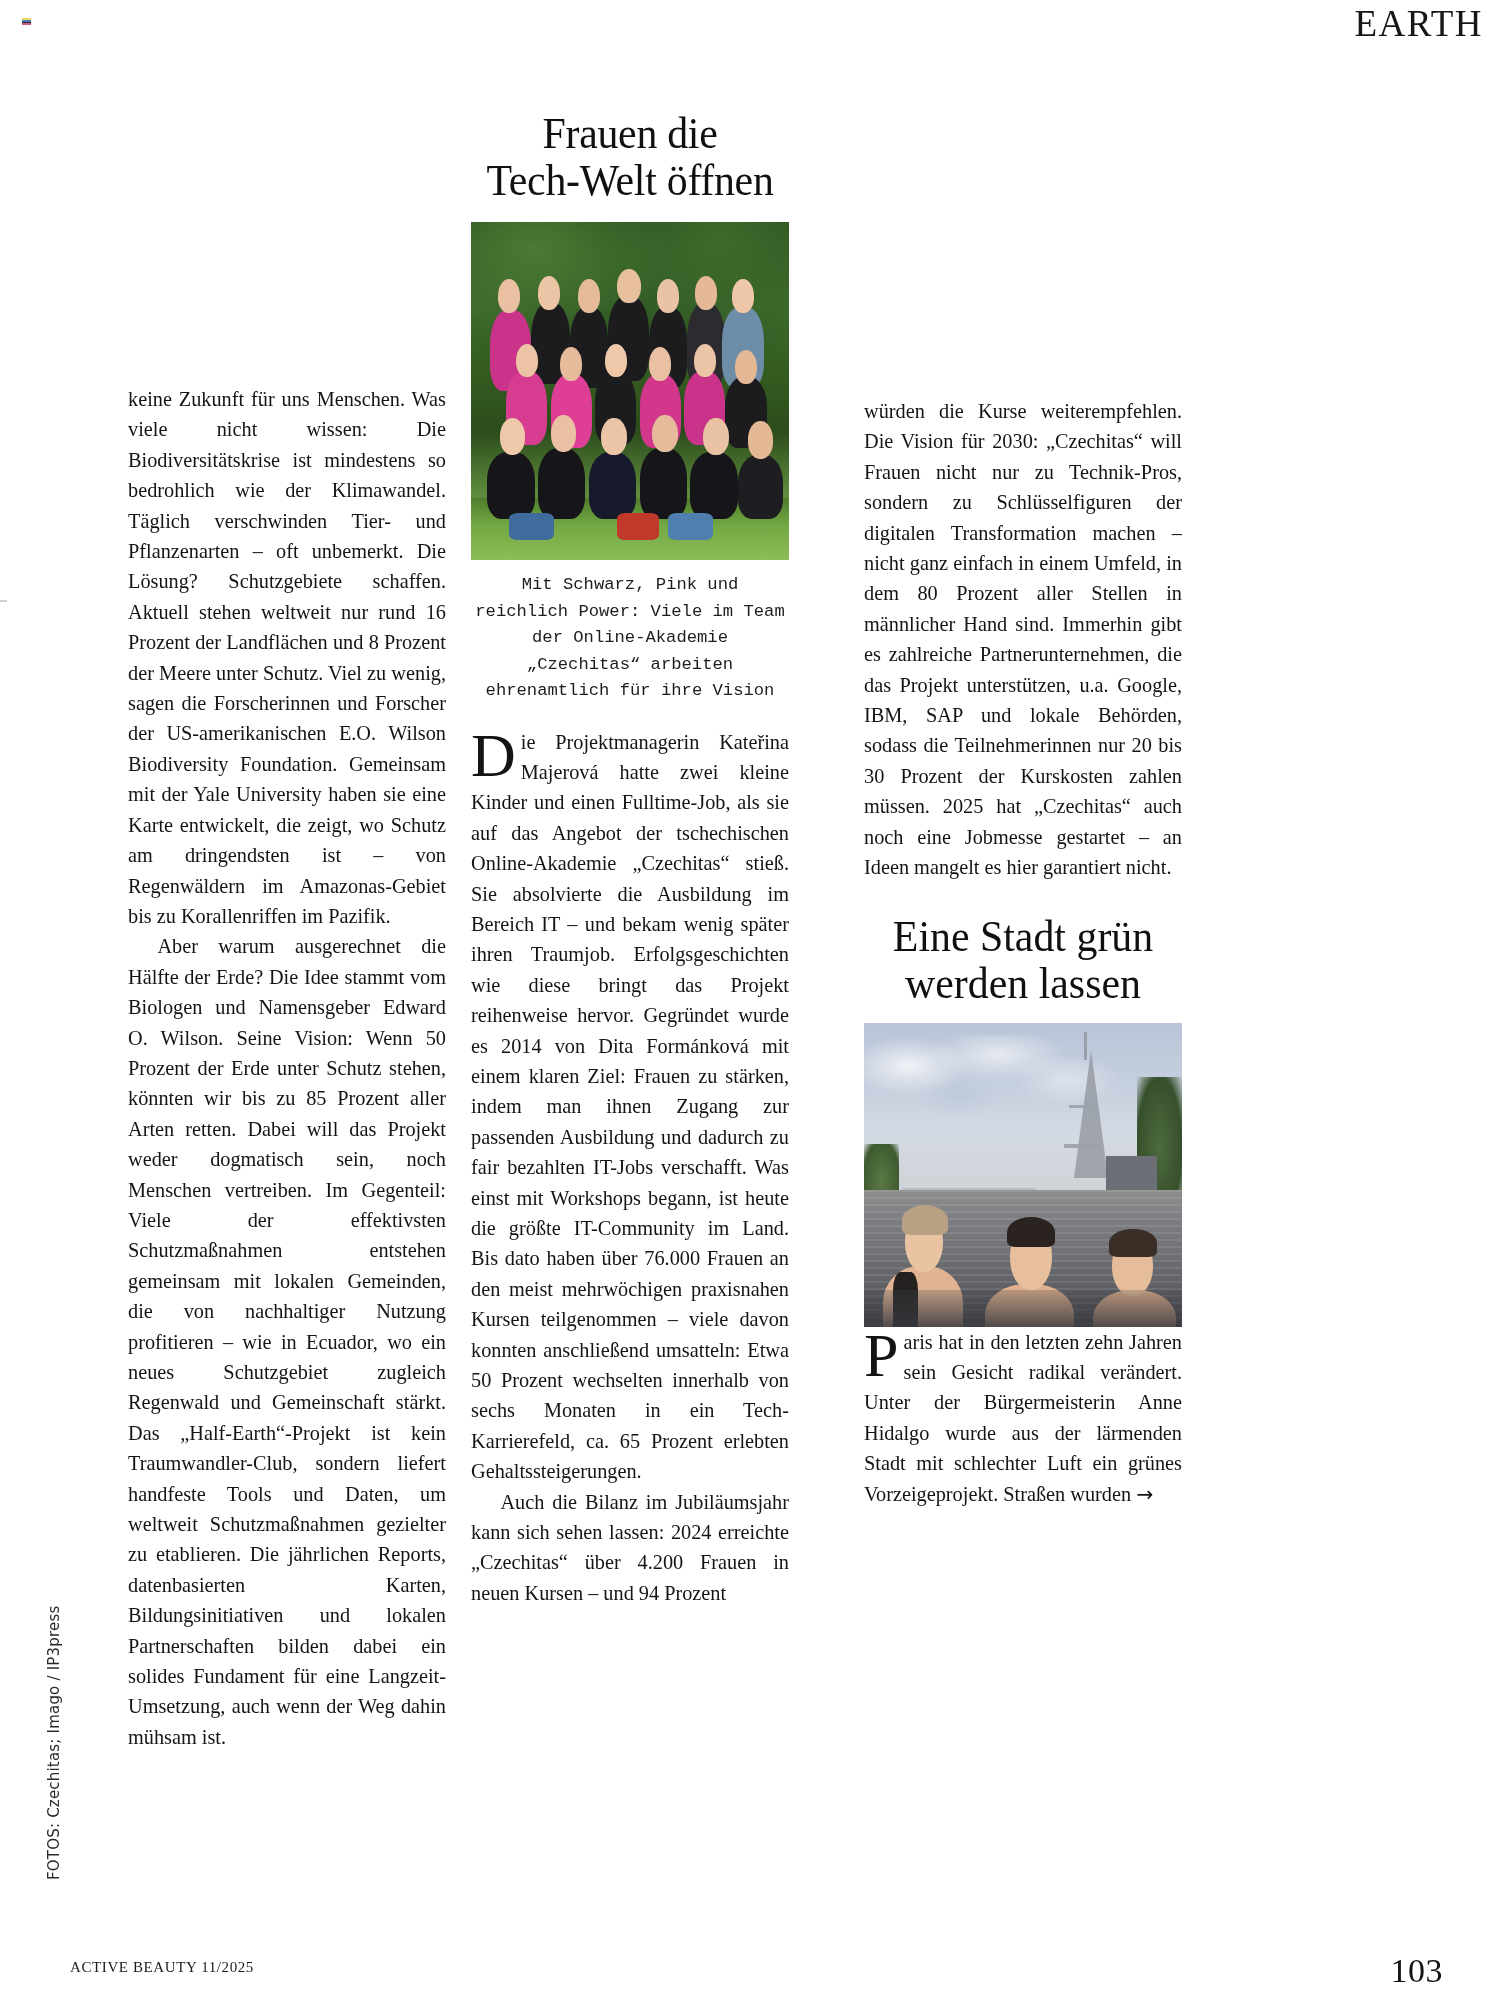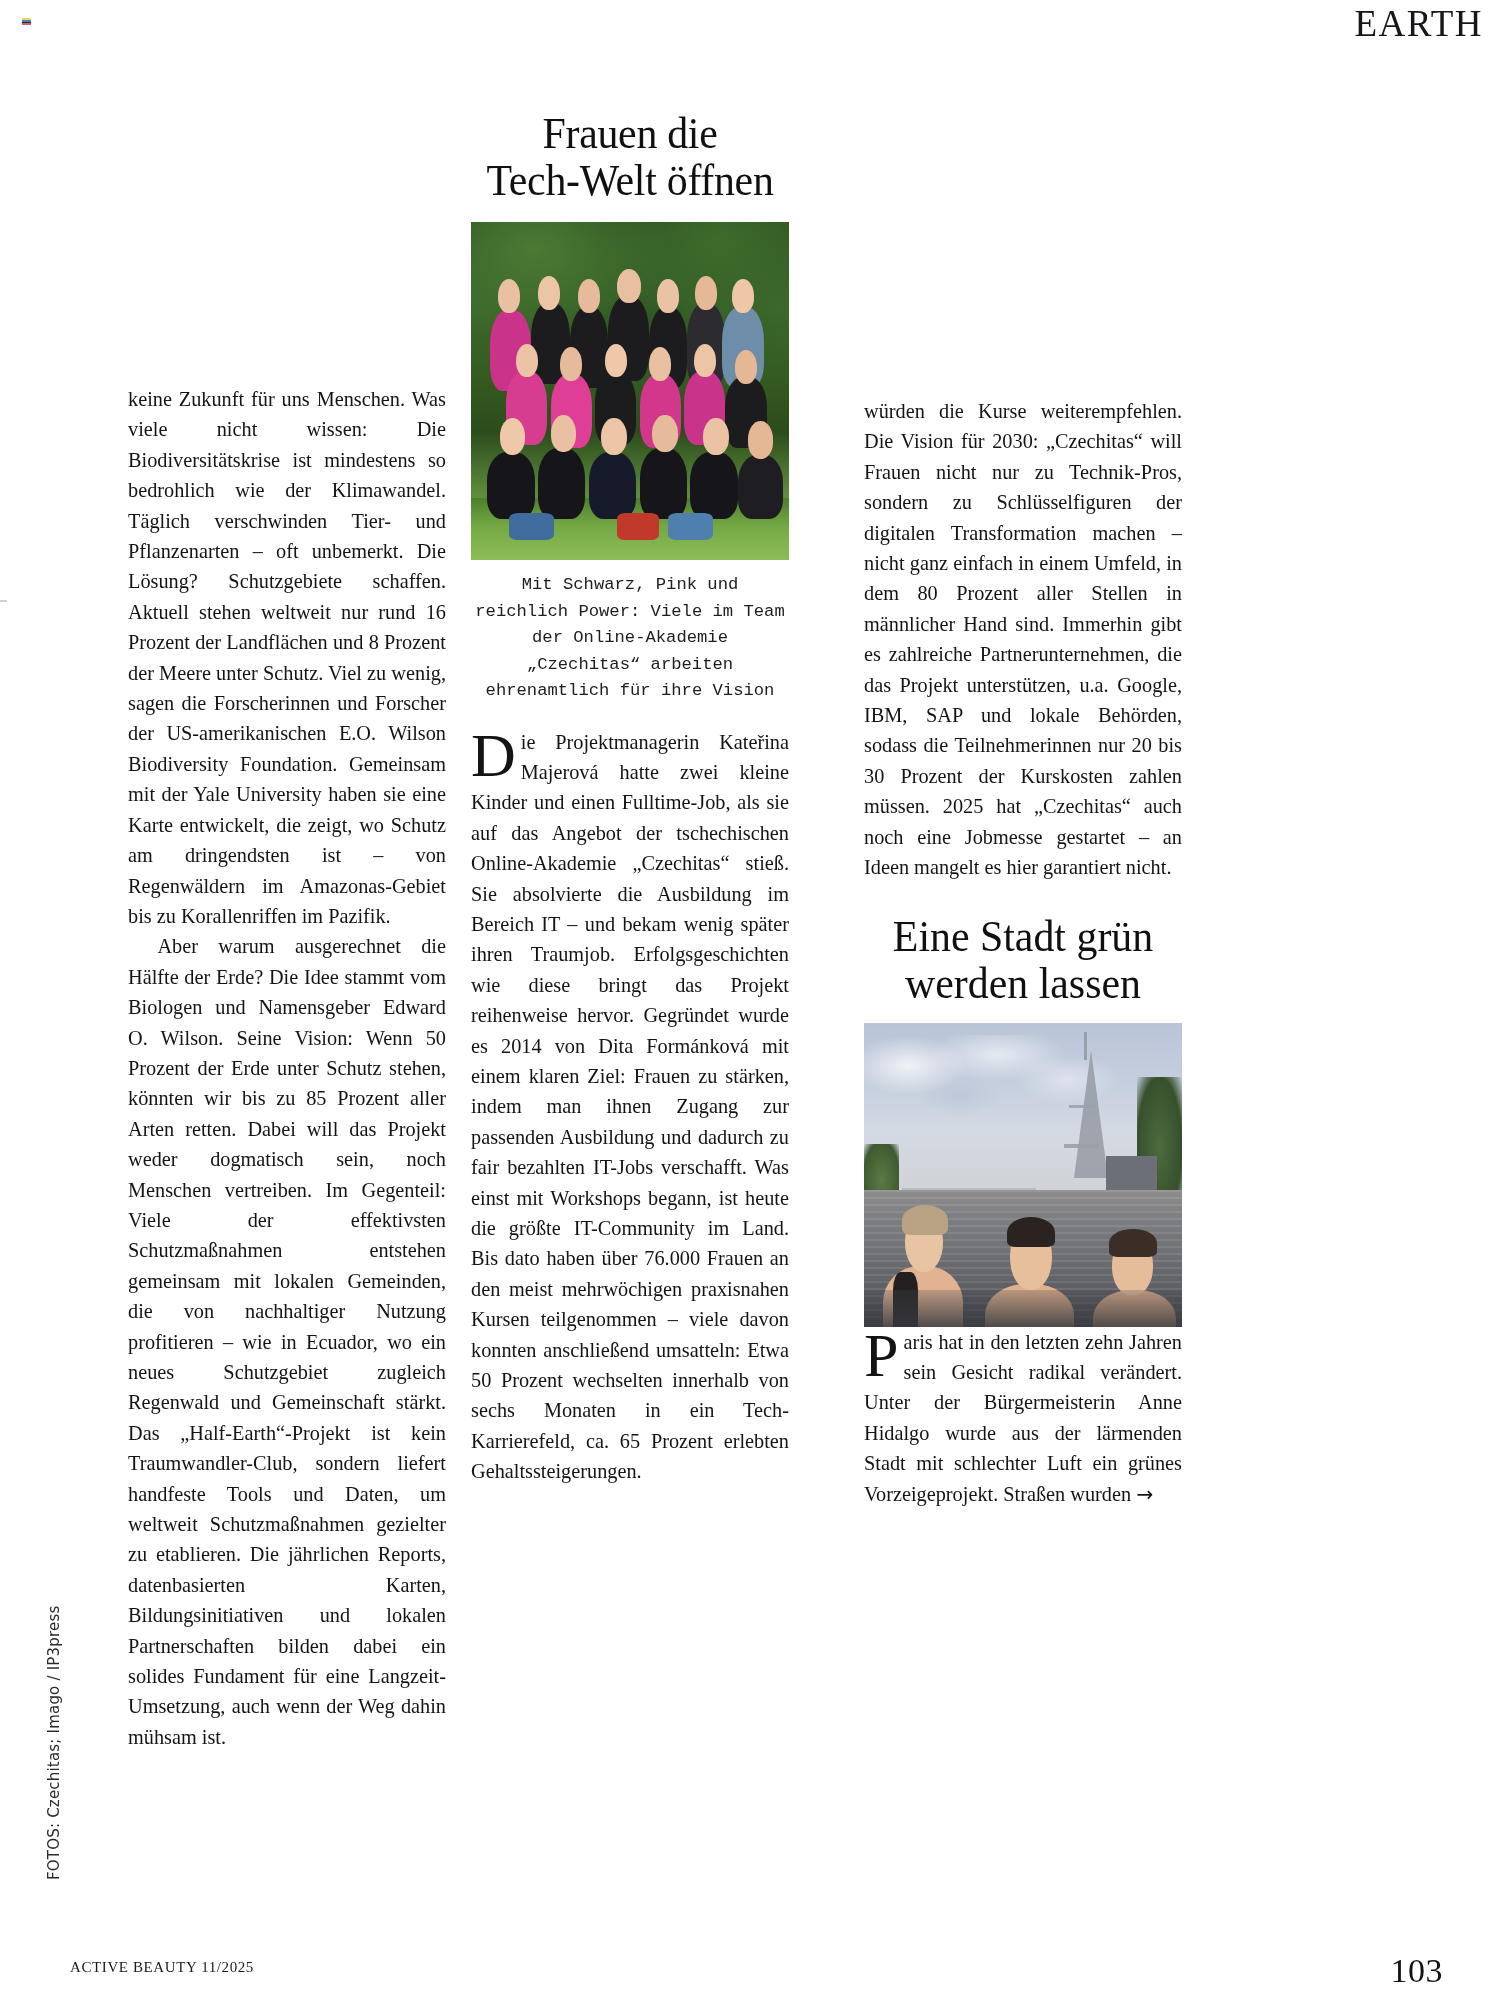--- a/index.html
+++ b/index.html
@@ -284,20 +284,21 @@
 
       <div style="position:absolute;left:12%;top:86%;width:14%;height:8%;background:#3f6c9c;border-radius:20%;"></div>
       <div style="position:absolute;left:46%;top:86%;width:13%;height:8%;background:#c0392b;border-radius:20%;"></div>
       <div style="position:absolute;left:62%;top:86%;width:14%;height:8%;background:#4e7fae;border-radius:20%;"></div>
     </div>
 
     <div class="caption">Mit Schwarz, Pink und reichlich Power: Viele im Team der Online-Akademie „Czechitas“ arbeiten ehrenamtlich für ihre Vision</div>
 
     <div class="body">
       <p class="dropcap">Die Projektmanagerin Kateřina Majerová hatte zwei kleine Kinder und einen Fulltime-Job, als sie auf das Angebot der tschechischen Online-Akademie „Czechitas“ stieß. Sie absolvierte die Ausbildung im Bereich IT – und bekam wenig später ihren Traumjob. Erfolgsgeschichten wie diese bringt das Projekt reihenweise hervor. Gegründet wurde es 2014 von Dita Formánková mit einem klaren Ziel: Frauen zu stärken, indem man ihnen Zugang zur passenden Ausbildung und dadurch zu fair bezahlten IT-Jobs verschafft. Was einst mit Workshops begann, ist heute die größte IT-Community im Land. Bis dato haben über 76.000 Frauen an den meist mehrwöchigen praxisnahen Kursen teilgenommen – viele davon konnten anschließend umsatteln: Etwa 50 Prozent wechselten innerhalb von sechs Monaten in ein Tech-Karrierefeld, ca. 65 Prozent erlebten Gehaltssteigerungen.</p>
+      <p>Auch die Bilanz im Jubiläumsjahr kann sich sehen lassen: 2024 erreichte „Czechitas“ über 4.200 Frauen in neuen Kursen – und 94 Prozent</p>
     </div>
   </div>
 
   <div class="col col-right">
 
     <div class="body">
       <p>würden die Kurse weiterempfehlen. Die Vision für 2030: „Czechitas“ will Frauen nicht nur zu Technik-Pros, sondern zu Schlüsselfiguren der digitalen Transformation machen – nicht ganz einfach in einem Umfeld, in dem 80 Prozent aller Stellen in männlicher Hand sind. Immerhin gibt es zahlreiche Partnerunternehmen, die das Projekt unterstützen, u.a. Google, IBM, SAP und lokale Behörden, sodass die Teilnehmerinnen nur 20 bis 30 Prozent der Kurskosten zahlen müssen. 2025 hat „Czechitas“ auch noch eine Jobmesse gestartet – an Ideen mangelt es hier garantiert nicht.</p>
     </div>
 
     <h2 class="headline-sub">

